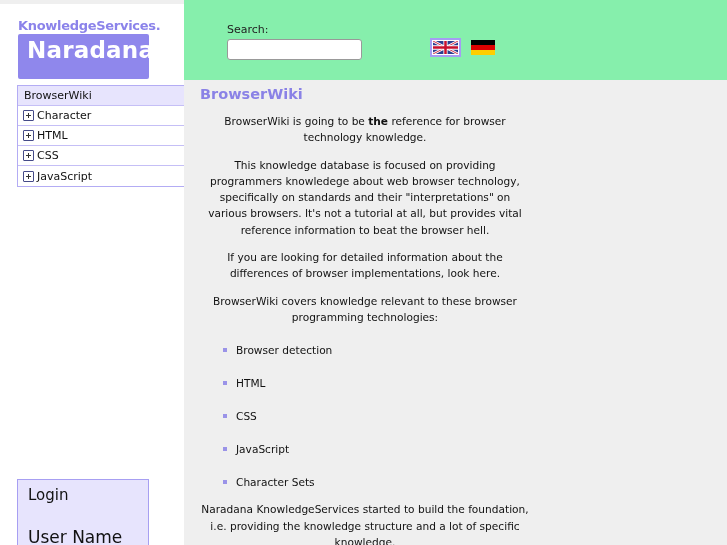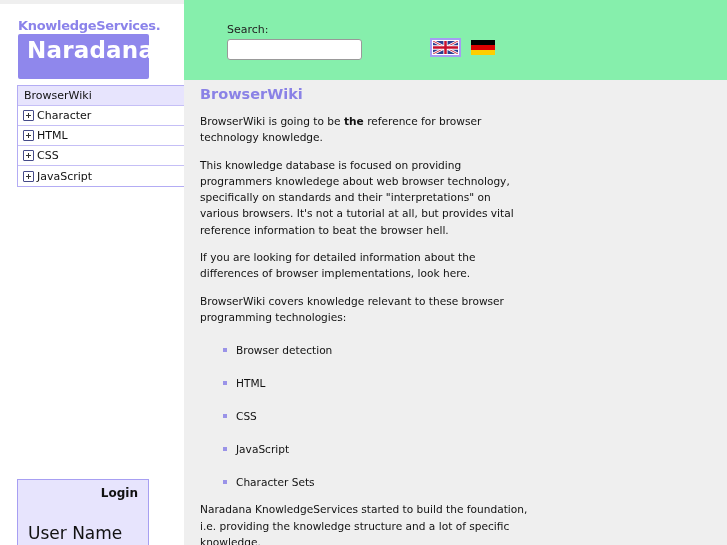--- a/index.html
+++ b/index.html
@@ -23,27 +23,27 @@
 
   .nav { position: absolute; left: 17px; top: 81px; width: 167px; border: 1px solid #b3acf4; border-right: none; background: #fff; }
   .nav-item { height: 20px; border-bottom: 1px solid #c5bff6; display: flex; align-items: center; padding-left: 5px; font-size: 11px; color: #111; }
   .nav-item:last-child { border-bottom: none; }
   .nav-item.head { background: #e7e4fd; padding-left: 6px; }
   .plus { width: 11px; height: 11px; border: 1px solid #444a88; border-radius: 1px; position: relative; margin-right: 3px; background: #fff; }
   .plus::before { content: ""; position: absolute; left: 2px; top: 4px; width: 5px; height: 1px; background: #333; }
   .plus::after { content: ""; position: absolute; left: 4px; top: 2px; width: 1px; height: 5px; background: #333; }
 
   .login { position: absolute; left: 17px; top: 475px; width: 132px; height: 80px; background: #e7e4fd; border: 1px solid #a79ff2; padding: 6px 10px; }
-  .login-title { font-weight: bold; font-size: 12px; color: #111; text-align: right; }
+  .login-title { font-weight: normal; font-size: 15px; color: #111; }
   .login-label { margin-top: 23px; font-size: 17px; color: #111; }
   .login-input { margin-top: 4px; width: 116px; height: 20px; border: 1px solid #999; border-radius: 3px; background: #fff; }
 
   .content { position: absolute; left: 16px; top: 0; width: 330px; }
   .page-title { margin-top: 4px; font-size: 14.5px; font-weight: bold; color: #8a82e6; line-height: 20px; }
-  .content p { margin-top: 11px; line-height: 16.3px; font-size: 10.6px; color: #111; }
+  .content p { margin-top: 11px; line-height: 16.3px; font-size: 10.6px; color: #111; text-align: center; }
   .content p.first { margin-top: 9px; }
   .content ul { list-style: none; margin-top: 6px; margin-left: 23px; }
   .content li { position: relative; padding-left: 13px; line-height: 16px; margin-top: 17px; font-size: 10.6px; }
   .content li::before { content: ""; position: absolute; left: 0; top: 6px; width: 4px; height: 4px; background: #9a93e8; }
 </style>
 </head>
 <body>
 
 <div id="left">
   <div class="logo-top">KnowledgeServices.</div>

